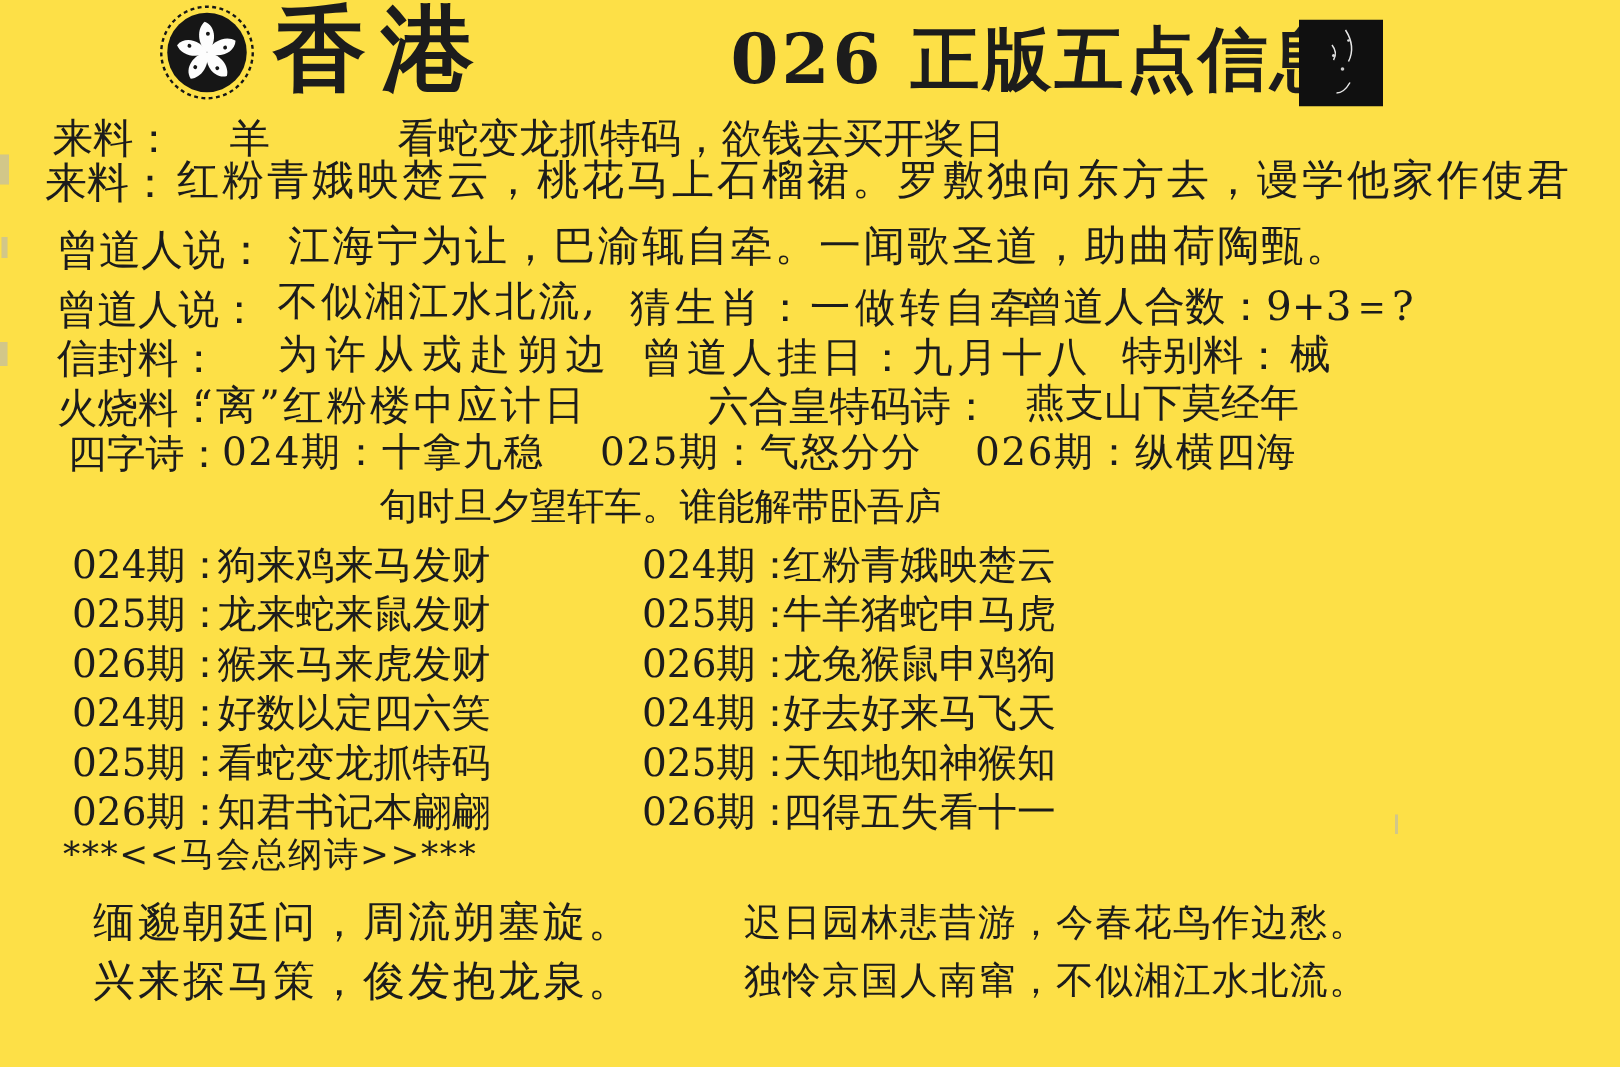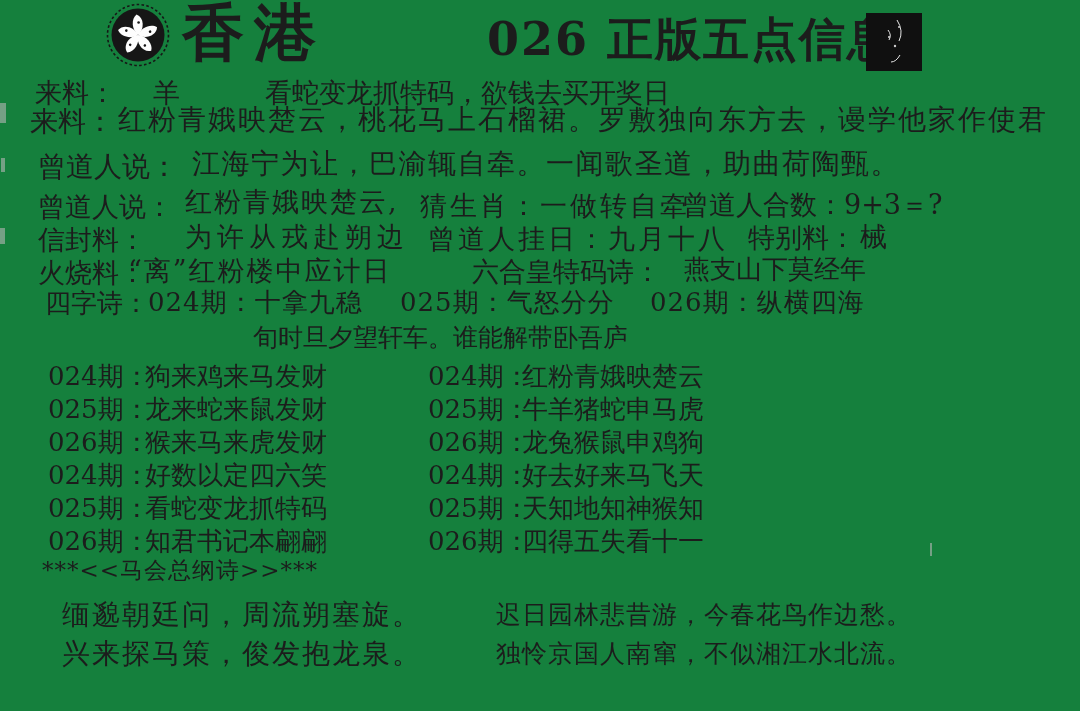--- a/index.html
+++ b/index.html
@@ -1,19 +1,19 @@
 <!DOCTYPE html>
 <html><head>
 <meta charset="utf-8">
 <style>
   html,body{margin:0;padding:0;background:#ffffff;}
   .sheet{
     position:relative;
     width:1080px;height:711px;
-    background:#15803d;
+    background:#fde047;
     overflow:hidden;
     font-family:"DejaVu Serif","Liberation Serif",serif;
     color:#1c1c1c;
   }
   .seg{position:absolute;white-space:nowrap;line-height:1.15;}
   
   .logo{position:absolute;left:106px;top:3px;width:64px;height:64px;}
   .region{position:absolute;left:182px;top:2px;font-size:62px;font-weight:bold;letter-spacing:10px;margin:0;line-height:1;}
   .title{position:absolute;left:487px;top:16px;font-size:46px;font-weight:600;letter-spacing:2px;margin:0;line-height:1;}
   .portrait{position:absolute;left:866px;top:13px;width:56px;height:58px;}
@@ -81,21 +81,21 @@
   <span class="seg f27" style="left:153px;top:77px">羊</span>
   <span class="seg f27" style="left:265px;top:77px">看蛇变龙抓特码，欲钱去买开奖日</span>
 
   <span class="seg f28" style="left:30px;top:106px">来料：</span>
   <span class="seg f28" style="left:118px;top:104px;letter-spacing:2px">红粉青娥映楚云，桃花马上石榴裙。罗敷独向东方去，谩学他家作使君</span>
 
   <span class="seg f28" style="left:38px;top:151px">曾道人说：</span>
   <span class="seg f28" style="left:192px;top:148px;letter-spacing:1.5px">江海宁为让，巴渝辄自牵。一闻歌圣道，助曲荷陶甄。</span>
 
   <span class="seg f27" style="left:38px;top:191px">曾道人说：</span>
-  <span class="seg f27" style="left:185px;top:186px;letter-spacing:2px">红粉青娥映楚云,</span>
+  <span class="seg f27" style="left:185px;top:186px;letter-spacing:2px">不似湘江水北流,</span>
   <span class="seg f27" style="left:420px;top:190px;letter-spacing:3px">猜生肖：一做转自牵</span>
   <span class="seg f27" style="left:682px;top:189px">曾道人合数：9+3＝?</span>
 
   <span class="seg f27" style="left:38px;top:224px">信封料：</span>
   <span class="seg f27" style="left:185px;top:221px;letter-spacing:5px">为许从戎赴朔边</span>
   <span class="seg f27" style="left:428px;top:223px;letter-spacing:3px">曾道人挂日：九月十八</span>
   <span class="seg f27" style="left:748px;top:222px">特别料：</span>
   <span class="seg f27" style="left:860px;top:221px">械</span>
 
   <span class="seg f27" style="left:38px;top:257px">火烧料：</span>

